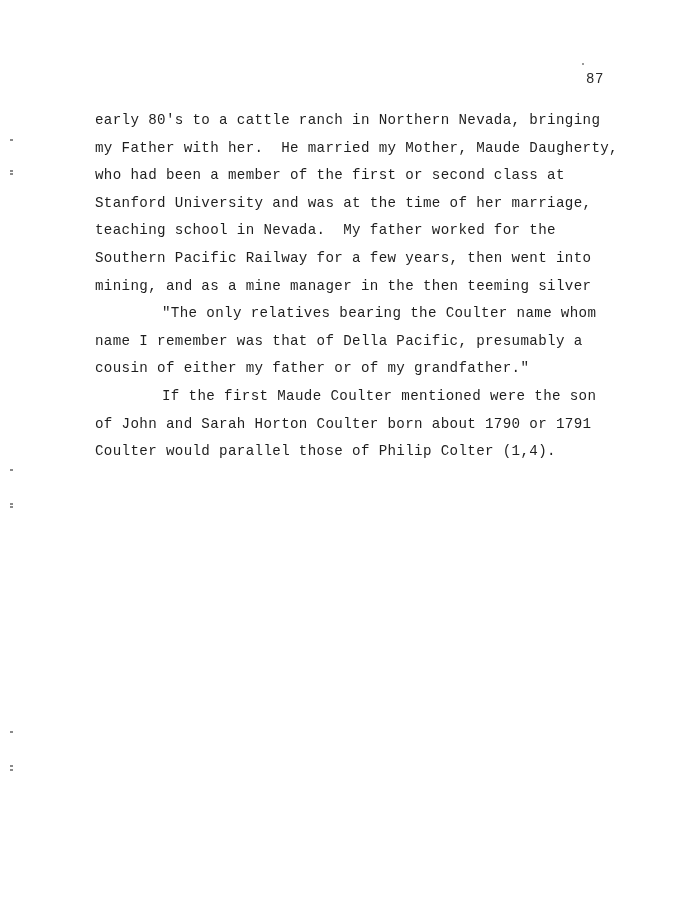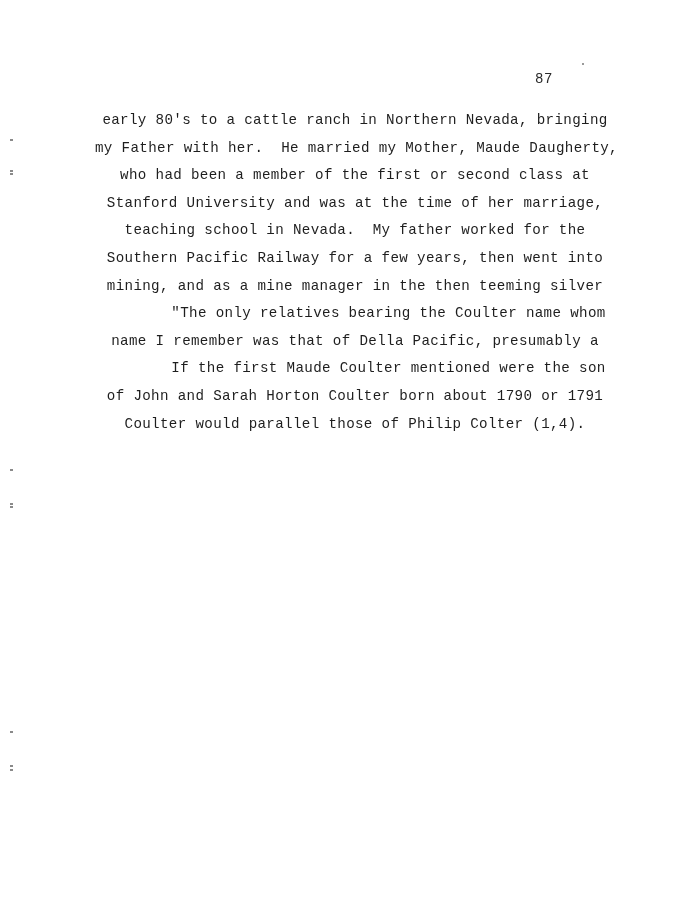--- a/index.html
+++ b/index.html
@@ -1,29 +1,29 @@
 <!DOCTYPE html>
 <html><head>
 <meta charset="utf-8">
 <style>
   html, body { margin: 0; padding: 0; background: #ffffff; }
   body { width: 694px; height: 900px; position: relative; overflow: hidden; }
   .page { position: absolute; left: 0; top: 0; width: 694px; height: 900px; background: #ffffff; }
   .page-number {
-    position: absolute; left: 535px; top: 71px;
+    position: absolute; left: 586px; top: 71px;
     font-family: "Liberation Mono", "DejaVu Sans Mono", monospace;
     font-size: 14px; color: #2a2a2a; letter-spacing: 0.5px;
   }
   .speck { position: absolute; width: 2px; height: 2px; background: #9a9a9a; }
   .text-block {
     position: absolute; left: 95px; top: 110px; width: 520px;
     font-family: "Liberation Mono", "DejaVu Sans Mono", monospace;
     font-size: 14.2px; color: #1e1e1e; letter-spacing: 0.35px;
   }
-  .line { height: 27.6px; line-height: 20px; white-space: pre; text-align: center; }
+  .line { height: 27.6px; line-height: 20px; white-space: pre; }
   .indent { padding-left: 67px; }
   .margin-mark { position: absolute; left: 10px; width: 3px; height: 2px; background: #8a8a8a; }
 </style>
 </head>
 <body>
 
 <div class="page">
   <div class="speck" style="left:582px;top:63px;"></div>
   <div class="page-number">87</div>
 
@@ -40,17 +40,18 @@
   <div class="text-block">
     <div class="line">early 80's to a cattle ranch in Northern Nevada, bringing</div>
     <div class="line">my Father with her.  He married my Mother, Maude Daugherty,</div>
     <div class="line">who had been a member of the first or second class at</div>
     <div class="line">Stanford University and was at the time of her marriage,</div>
     <div class="line">teaching school in Nevada.  My father worked for the</div>
     <div class="line">Southern Pacific Railway for a few years, then went into</div>
     <div class="line">mining, and as a mine manager in the then teeming silver</div>
     <div class="line indent">"The only relatives bearing the Coulter name whom</div>
     <div class="line">name I remember was that of Della Pacific, presumably a</div>
+    <div class="line">cousin of either my father or of my grandfather."</div>
     <div class="line indent">If the first Maude Coulter mentioned were the son</div>
     <div class="line">of John and Sarah Horton Coulter born about 1790 or 1791</div>
     <div class="line">Coulter would parallel those of Philip Colter (1,4).</div>
   </div>
 </div>
 
 </body></html>

